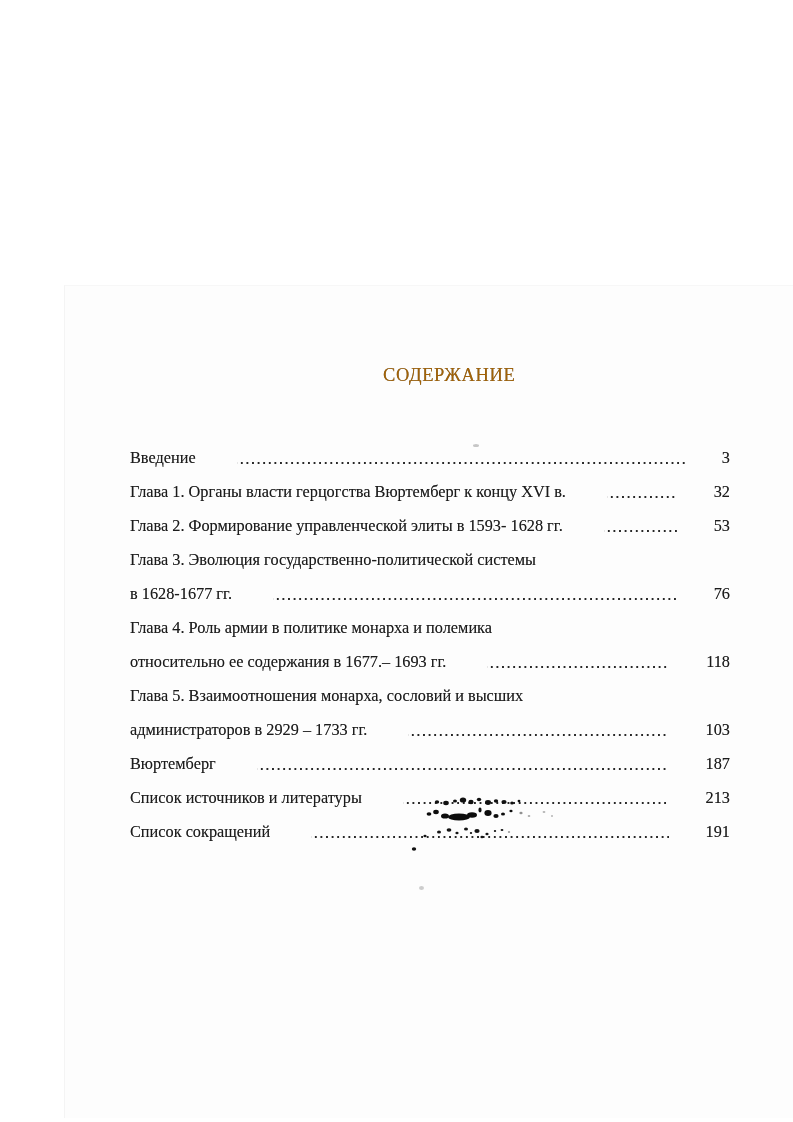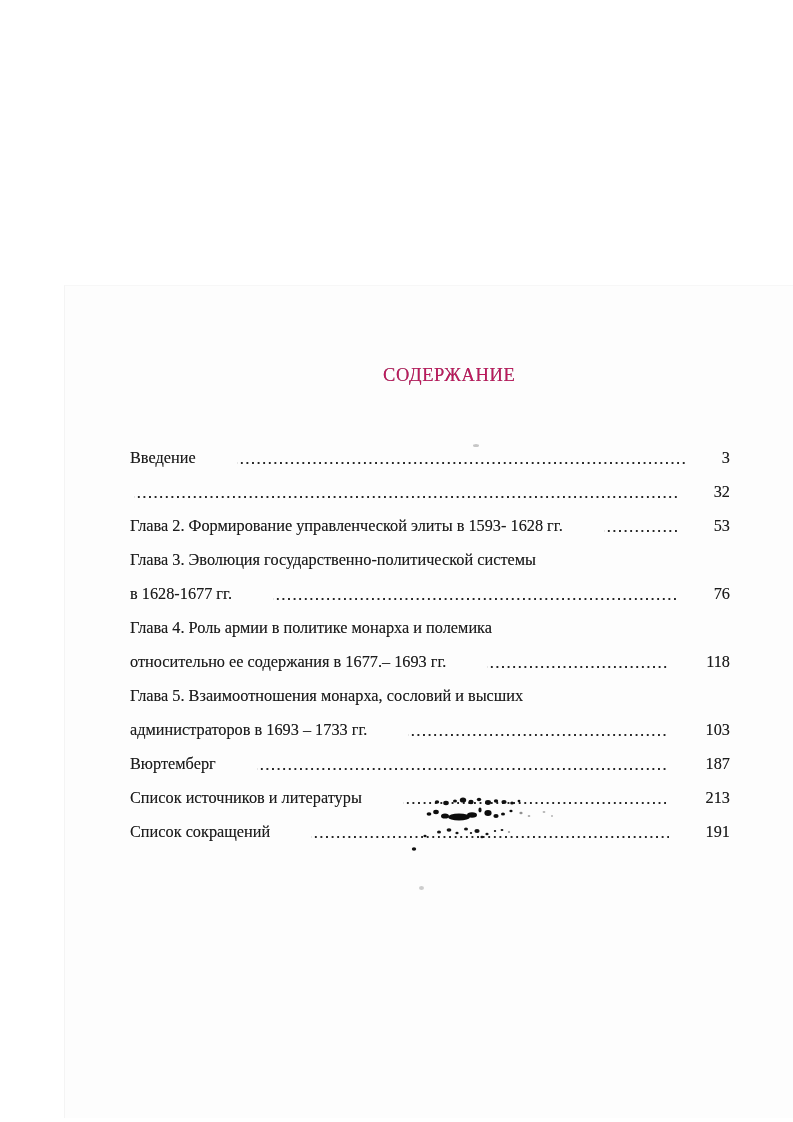--- a/index.html
+++ b/index.html
@@ -27,21 +27,21 @@
     border-top: 1px solid #f7f7f7;
   }
   .doc-title {
     position: absolute;
     left: 383px;
     top: 366px;
     font-size: 18.5px;
     font-weight: normal;
     letter-spacing: 0.6px;
     line-height: 1;
-    color: #be185d;
+    color: #a16207;
     text-shadow: 0 0 0.5px rgba(28,28,28,0.55);
     white-space: nowrap;
   }
   .toc {
     position: absolute;
     left: 130px;
     top: 441px;
     width: 600px;
   }
   .toc-row {
@@ -100,20 +100,21 @@
 
   <h1 class="doc-title">СОДЕРЖАНИЕ</h1>
 
   <div class="toc" id="toc-list">
       <div class="toc-row">
         <span class="toc-label">Введение</span>
         <span class="toc-leader"></span>
         <span class="toc-page">3</span>
       </div>
       <div class="toc-row">
+        <span class="toc-label">Глава 1. Органы власти герцогства Вюртемберг к концу XVI в.</span>
         <span class="toc-leader"></span>
         <span class="toc-page">32</span>
       </div>
       <div class="toc-row">
         <span class="toc-label">Глава 2. Формирование управленческой элиты в 1593- 1628 гг.</span>
         <span class="toc-leader"></span>
         <span class="toc-page">53</span>
       </div>
       <div class="toc-row">
         <span class="toc-label">Глава 3. Эволюция государственно-политической системы</span>
@@ -128,21 +129,21 @@
       </div>
       <div class="toc-row">
         <span class="toc-label">относительно ее содержания в 1677.– 1693 гг.</span>
         <span class="toc-leader"></span>
         <span class="toc-page">118</span>
       </div>
       <div class="toc-row">
         <span class="toc-label">Глава 5. Взаимоотношения монарха, сословий и высших</span>
       </div>
       <div class="toc-row">
-        <span class="toc-label">администраторов в 1693 – 1733 гг.</span>
+        <span class="toc-label">администраторов в 2929 – 1733 гг.</span>
         <span class="toc-leader"></span>
         <span class="toc-page">103</span>
       </div>
       <div class="toc-row">
         <span class="toc-label">Вюртемберг</span>
         <span class="toc-leader"></span>
         <span class="toc-page">187</span>
       </div>
       <div class="toc-row">
         <span class="toc-label">Список источников и литературы</span>

